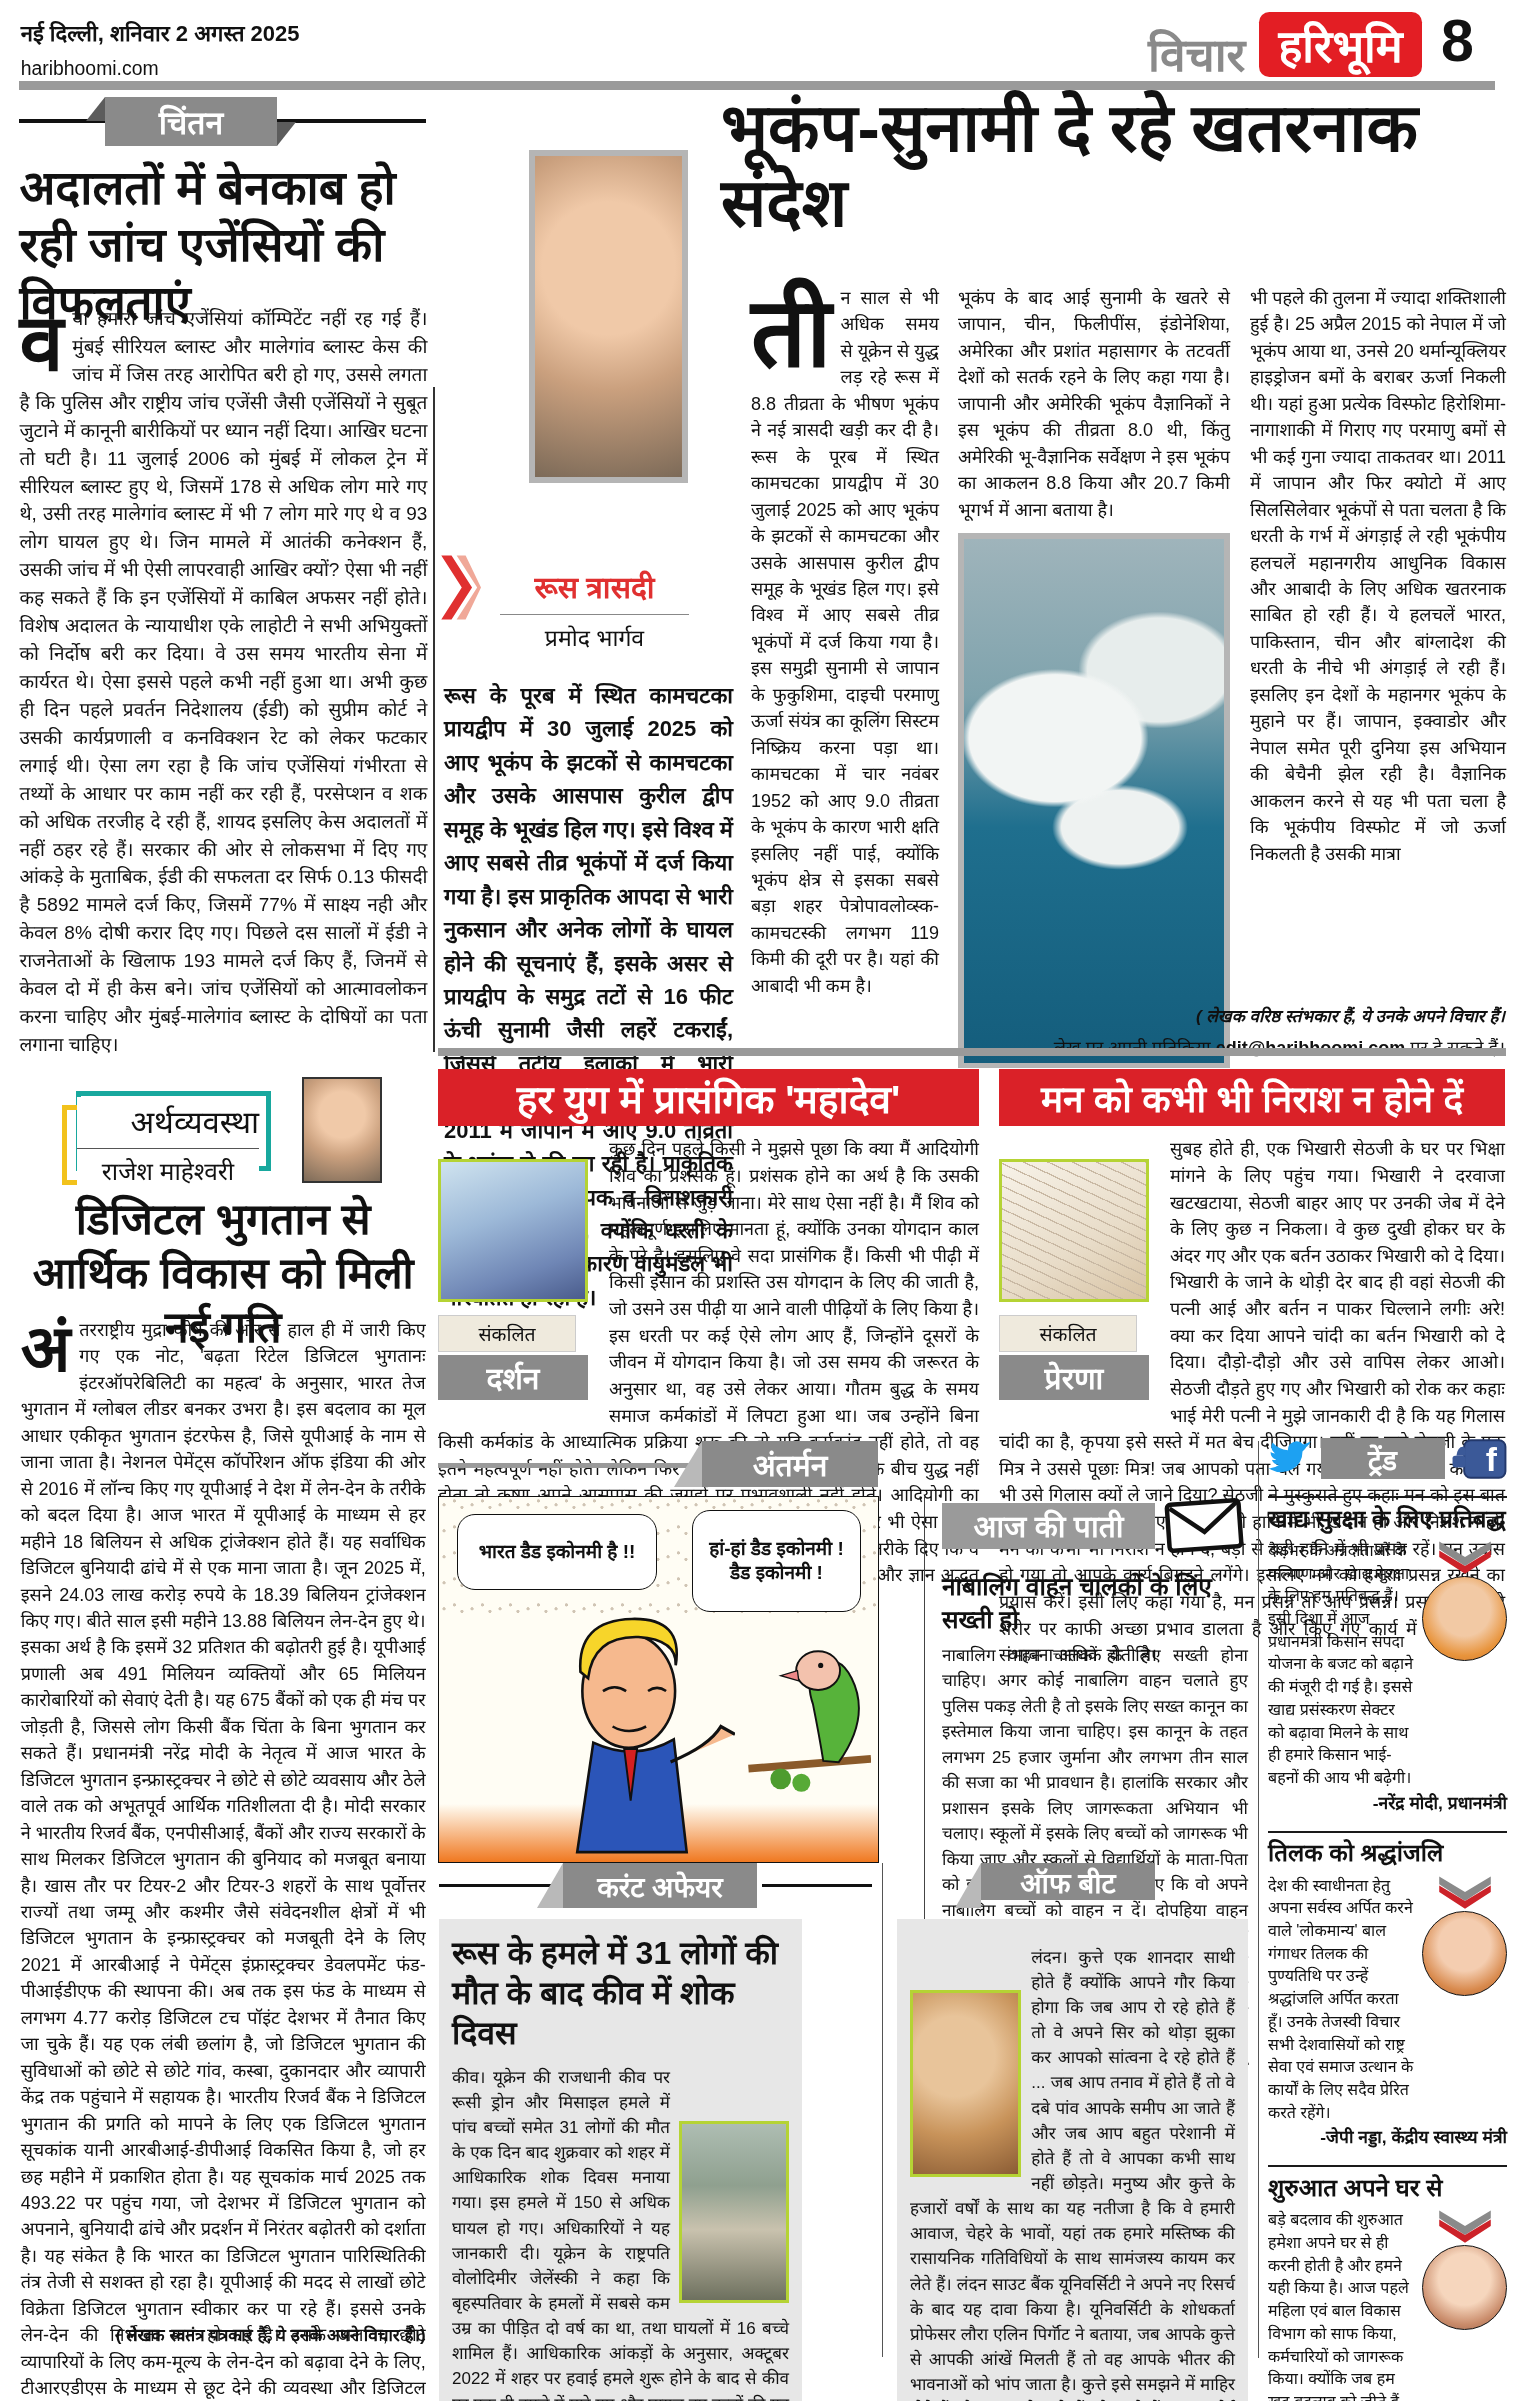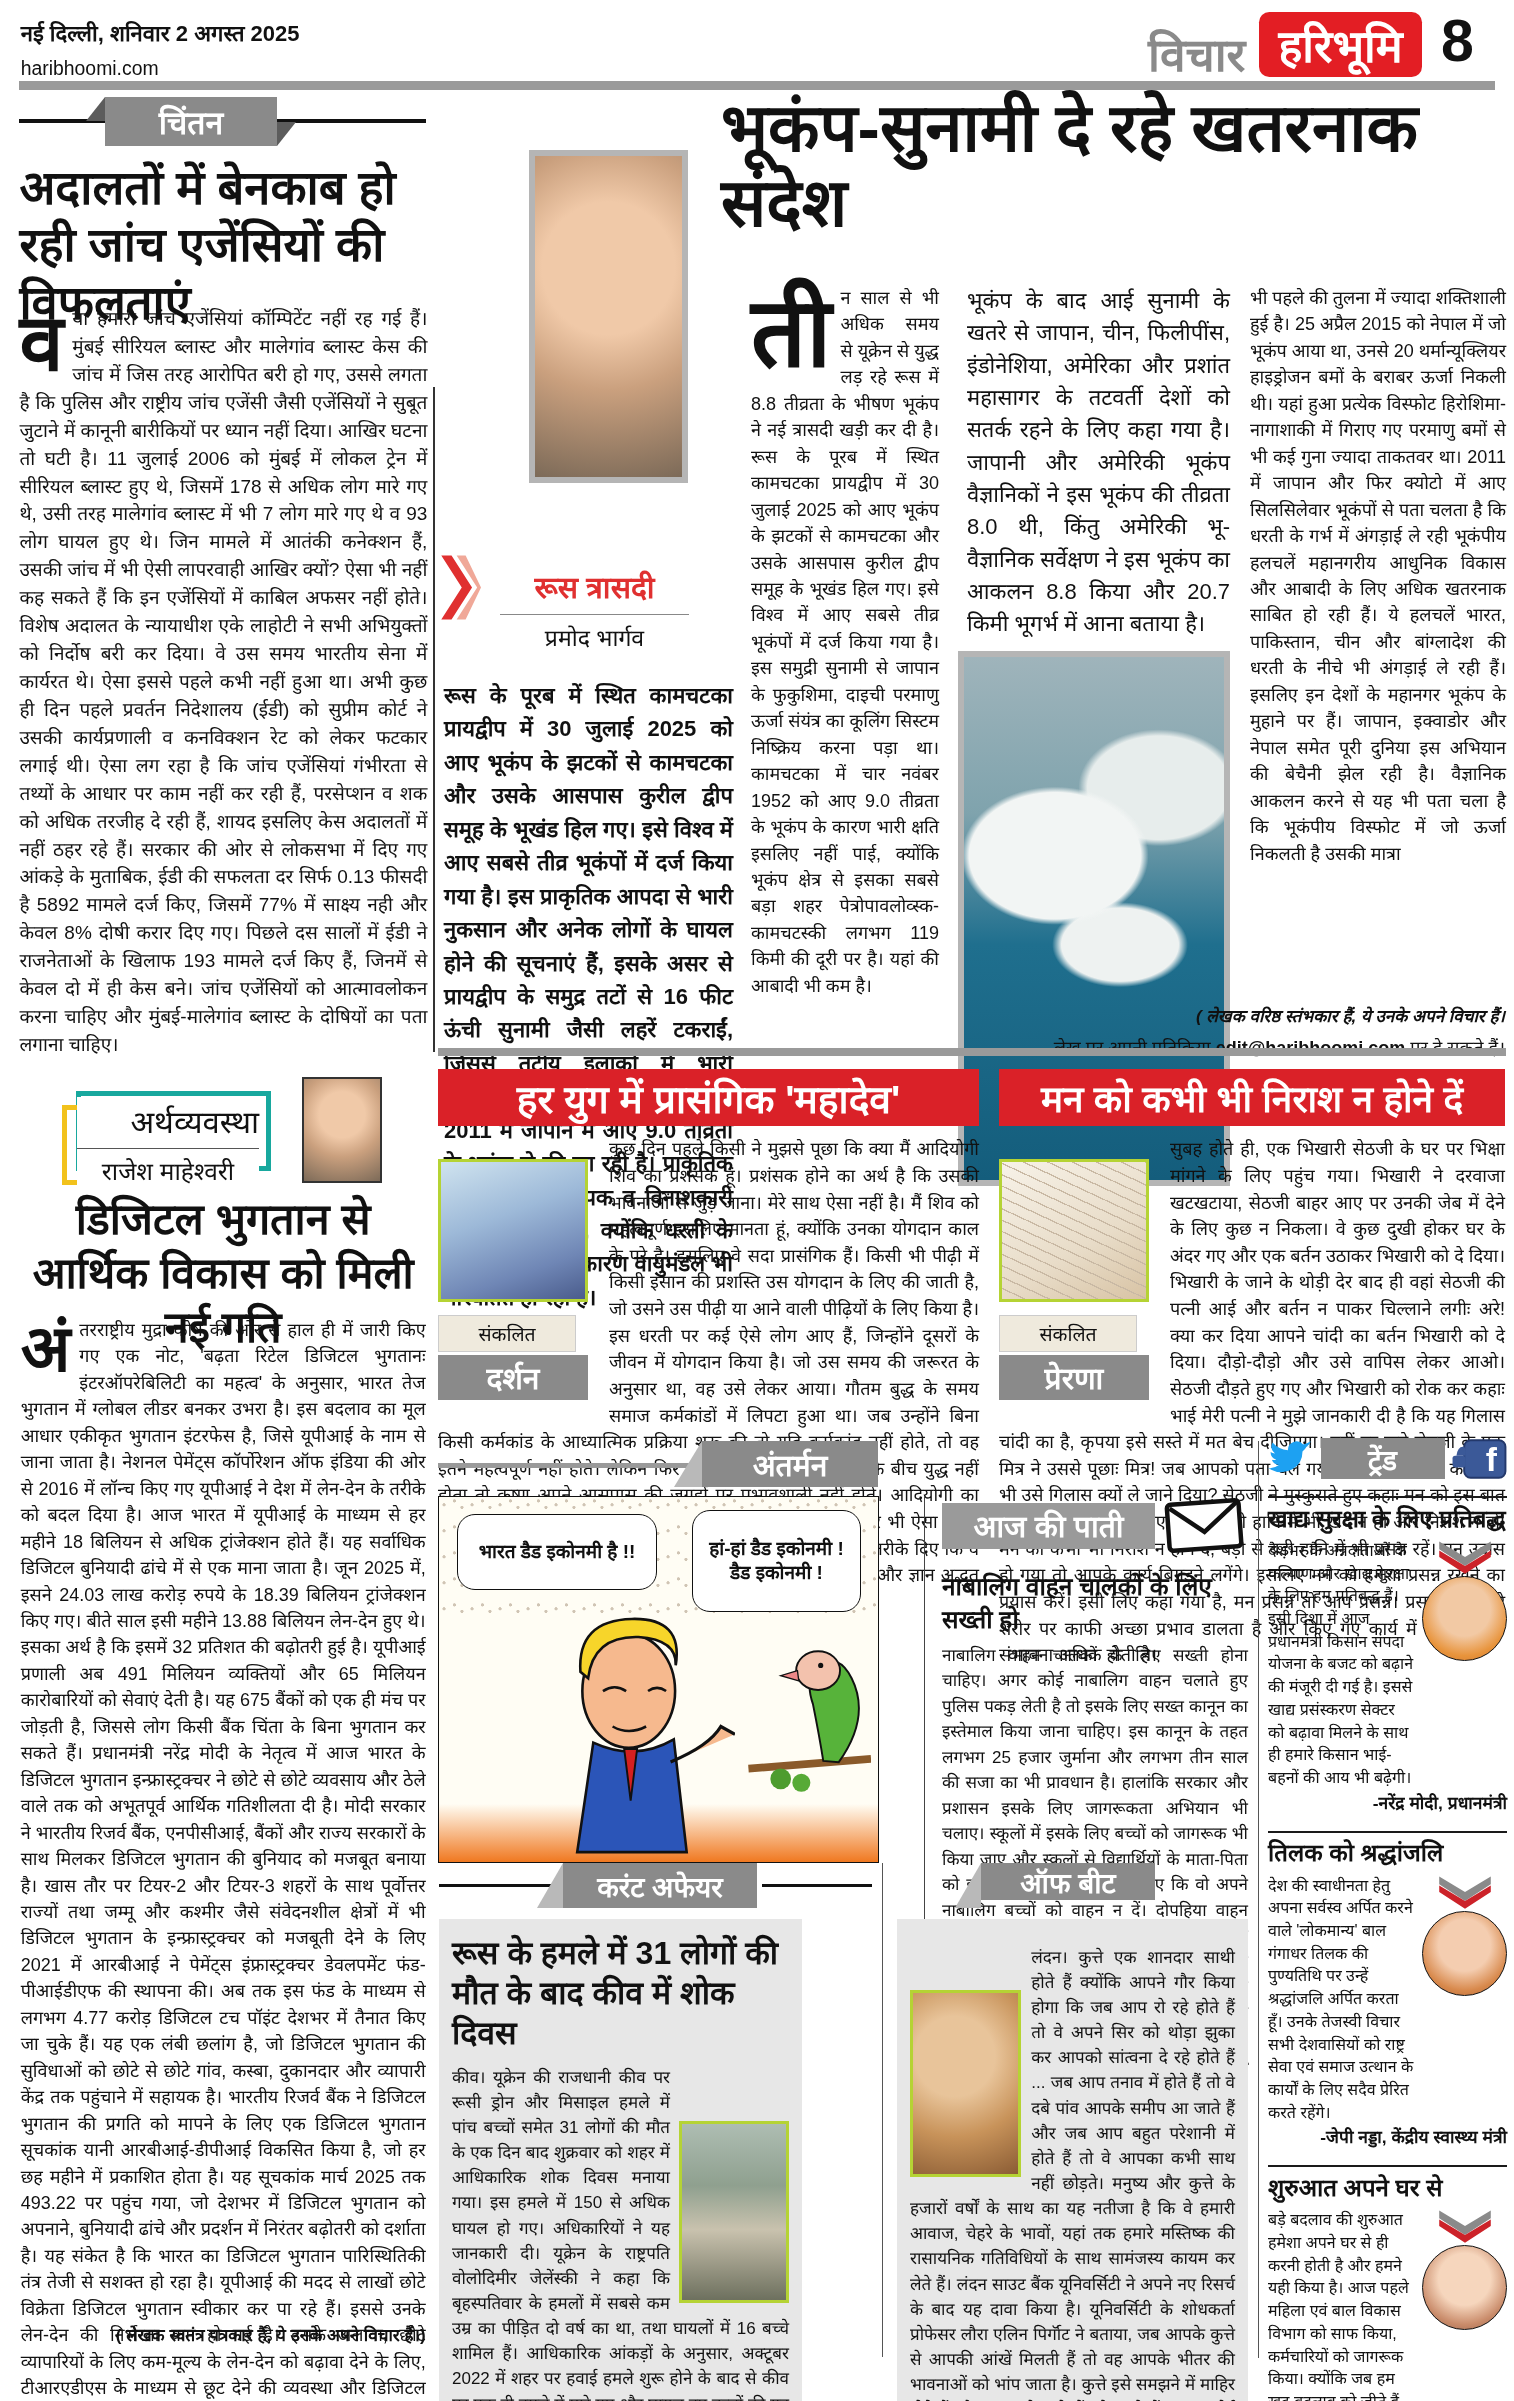--- a/index.html
+++ b/index.html
@@ -81,21 +81,21 @@
     </div>
   </div>
   <div class="abs jc" style="left:444px;top:679px;width:289px;font-size:22px;font-weight:bold;line-height:1.52;">रूस के पूरब में स्थित कामचटका प्रायद्वीप में 30 जुलाई 2025 को आए भूकंप के झटकों से कामचटका और उसके आसपास कुरील द्वीप समूह के भूखंड हिल गए। इसे विश्व में आए सबसे तीव्र भूकंपों में दर्ज किया गया है। इस प्राकृतिक आपदा से भारी नुकसान और अनेक लोगों के घायल होने की सूचनाएं हैं, इसके असर से प्रायद्वीप के समुद्र तटों से 16 फीट ऊंची सुनामी जैसी लहरें टकराईं, जिससे तटीय इलाकों में भारी नुकसान हुआ है। इसकी तुलना मार्च 2011 में जापान में आए 9.0 तीव्रता के भूकंप से की जा रही है। प्राकृतिक आपदाएं अब व्यापक व विनाशकारी साबित हो रही हैं, क्योंकि धरती के बढ़ते तापमान के कारण वायुमंडल भी परिवर्तित हो रहा है।</div>
 
   <div class="abs body-txt jc" style="left:751px;top:285px;width:188px;font-size:18px;">
     <span class="dropcap" style="font-size:97px;margin-top:6.5px;">ती</span>
     <span>न साल से भी अधिक समय से यूक्रेन से युद्ध लड़ रहे रूस में 8.8 तीव्रता के भीषण भूकंप ने नई त्रासदी खड़ी कर दी है। रूस के पूरब में स्थित कामचटका प्रायद्वीप में 30 जुलाई 2025 को आए भूकंप के झटकों से कामचटका और उसके आसपास कुरील द्वीप समूह के भूखंड हिल गए। इसे विश्व में आए सबसे तीव्र भूकंपों में दर्ज किया गया है। इस समुद्री सुनामी से जापान के फुकुशिमा, दाइची परमाणु ऊर्जा संयंत्र का कूलिंग सिस्टम निष्क्रिय करना पड़ा था। कामचटका में चार नवंबर 1952 को आए 9.0 तीव्रता के भूकंप के कारण भारी क्षति इसलिए नहीं पाई, क्योंकि भूकंप क्षेत्र से इसका सबसे बड़ा शहर पेत्रोपावलोव्स्क-कामचटस्की लगभग 119 किमी की दूरी पर है। यहां की आबादी भी कम है।</span>
   </div>
 
   <div class="abs" style="left:958px;top:285px;width:272px;">
-    <div class="body-txt jc" style="font-size:22px;margin-left:9px;">भूकंप के बाद आई सुनामी के खतरे से जापान, चीन, फिलीपींस, इंडोनेशिया, अमेरिका और प्रशांत महासागर के तटवर्ती देशों को सतर्क रहने के लिए कहा गया है। जापानी और अमेरिकी भूकंप वैज्ञानिकों ने इस भूकंप की तीव्रता 8.0 थी, किंतु अमेरिकी भू-वैज्ञानिक सर्वेक्षण ने इस भूकंप का आकलन 8.8 किया और 20.7 किमी भूगर्भ में आना बताया है।</div>
+    <div class="body-txt jc" style="font-size:18px;">भूकंप के बाद आई सुनामी के खतरे से जापान, चीन, फिलीपींस, इंडोनेशिया, अमेरिका और प्रशांत महासागर के तटवर्ती देशों को सतर्क रहने के लिए कहा गया है। जापानी और अमेरिकी भूकंप वैज्ञानिकों ने इस भूकंप की तीव्रता 8.0 थी, किंतु अमेरिकी भू-वैज्ञानिक सर्वेक्षण ने इस भूकंप का आकलन 8.8 किया और 20.7 किमी भूगर्भ में आना बताया है।</div>
     <div style="margin-top:10.3px;width:272px;height:535px;background:#b5b5b5;box-sizing:border-box;padding:5.8px;">
       <div style="width:100%;height:100%;background:
         radial-gradient(ellipse 60% 22% at 35% 38%, #f2f5f4 0 55%, transparent 60%),
         radial-gradient(ellipse 50% 18% at 75% 25%, #e7edec 0 55%, transparent 62%),
         radial-gradient(ellipse 45% 14% at 60% 55%, #eef2f1 0 50%, transparent 58%),
         linear-gradient(180deg,#9fb4bb 0%,#7fa3ad 30%,#1f6f8e 55%,#145d7c 100%);"></div>
     </div>
   </div>
 
   <div class="abs body-txt jc" style="left:1250px;top:285px;width:256px;font-size:18px;">भी पहले की तुलना में ज्यादा शक्तिशाली हुई है। 25 अप्रैल 2015 को नेपाल में जो भूकंप आया था, उनसे 20 थर्मान्यूक्लियर हाइड्रोजन बमों के बराबर ऊर्जा निकली थी। यहां हुआ प्रत्येक विस्फोट हिरोशिमा-नागाशाकी में गिराए गए परमाणु बमों से भी कई गुना ज्यादा ताकतवर था। 2011 में जापान और फिर क्योटो में आए सिलसिलेवार भूकंपों से पता चलता है कि धरती के गर्भ में अंगड़ाई ले रही भूकंपीय हलचलें महानगरीय आधुनिक विकास और आबादी के लिए अधिक खतरनाक साबित हो रही हैं। ये हलचलें भारत, पाकिस्तान, चीन और बांग्लादेश की धरती के नीचे भी अंगड़ाई ले रही हैं। इसलिए इन देशों के महानगर भूकंप के मुहाने पर हैं। जापान, इक्वाडोर और नेपाल समेत पूरी दुनिया इस अभियान की बेचैनी झेल रही है। वैज्ञानिक आकलन करने से यह भी पता चला है कि भूकंपीय विस्फोट में जो ऊर्जा निकलती है उसकी मात्रा</div>

